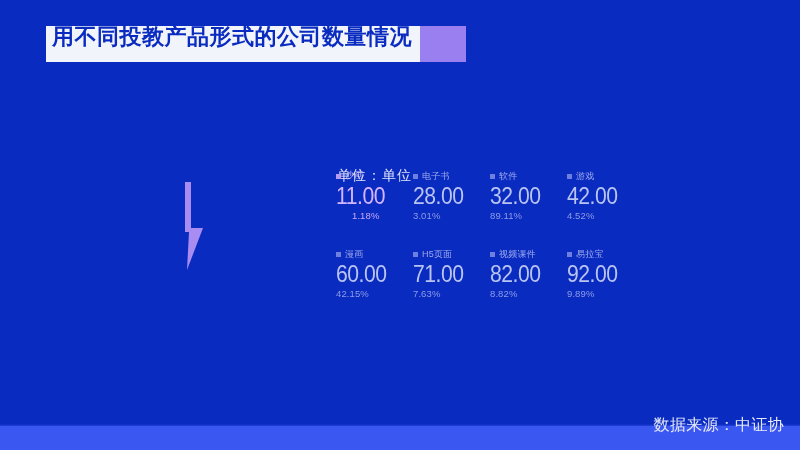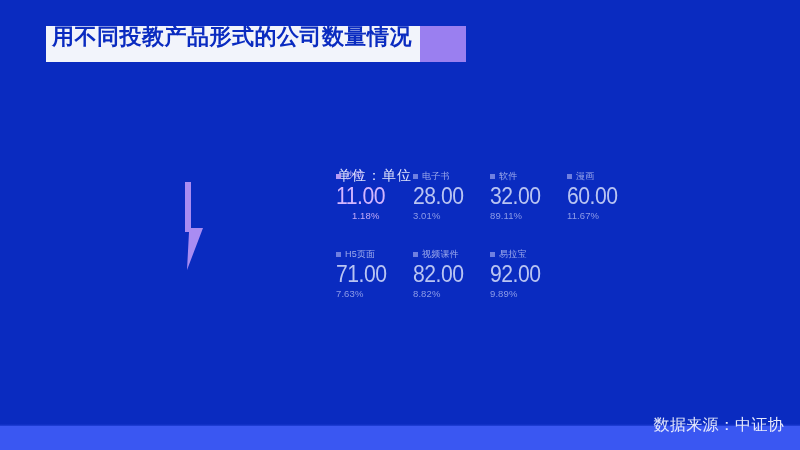--- a/index.html
+++ b/index.html
@@ -194,29 +194,37 @@
 
     <div class="metric-card">
       <div class="metric-head">
         <span class="metric-bullet"></span>
         <span class="metric-label">软件</span>
       </div>
       <div class="metric-value">32.00</div>
       <div class="metric-pct">89.11%</div>
     </div>
 
+    <div class="metric-card">
+      <div class="metric-head">
+        <span class="metric-bullet"></span>
+        <span class="metric-label">游戏</span>
+      </div>
+      <div class="metric-value">42.00</div>
+      <div class="metric-pct">4.52%</div>
+    </div>
 
 
     <div class="metric-card">
       <div class="metric-head">
         <span class="metric-bullet"></span>
         <span class="metric-label">漫画</span>
       </div>
       <div class="metric-value">60.00</div>
-      <div class="metric-pct">11.67%</div>
+      <div class="metric-pct">42.15%</div>
     </div>
 
     <div class="metric-card">
       <div class="metric-head">
         <span class="metric-bullet"></span>
         <span class="metric-label">H5页面</span>
       </div>
       <div class="metric-value">71.00</div>
       <div class="metric-pct">7.63%</div>
     </div>

